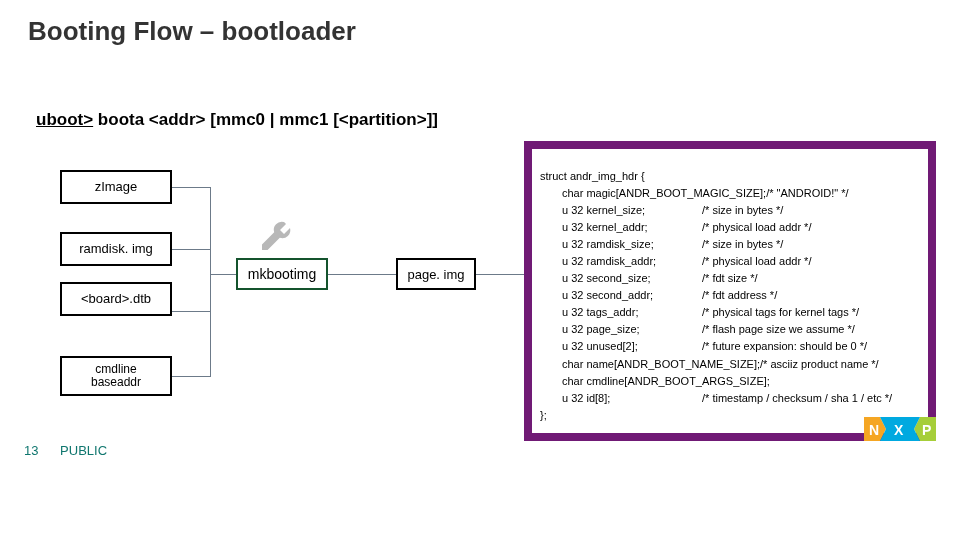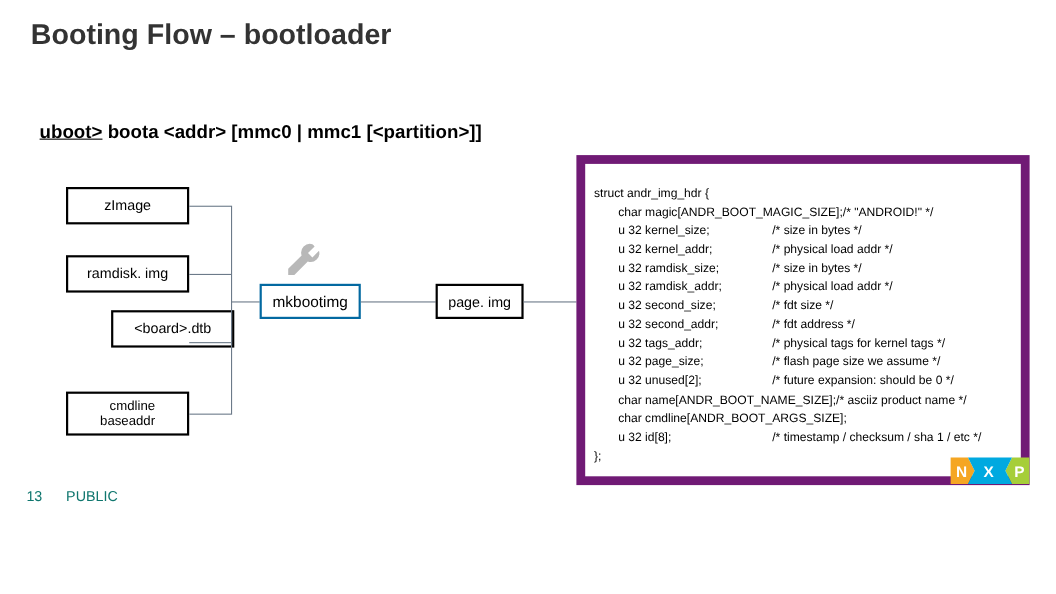--- a/index.html
+++ b/index.html
@@ -2,28 +2,28 @@
 <html><head>
 <meta charset="utf-8">
 <style>
   * { box-sizing: border-box; margin: 0; padding: 0; }
   html, body { width: 960px; height: 540px; font-family: Arial, Helvetica, sans-serif; background: #fff; color: #000; overflow: hidden; }
   .slide { position: relative; width: 960px; height: 458px; }
   .title { position: absolute; top: 16px; left: 28px; font-size: 26px; font-weight: 700; color: #333; }
   .cmd { position: absolute; top: 110px; left: 36px; font-size: 17px; font-weight: 700; }
   .cmd .prompt { text-decoration: underline; margin-top: 12px; }
   .diagram { position: absolute; top: 170px; left: 36px; width: 500px; height: 260px; }
-  .inputbox { position: absolute; width: 112px; height: 34px; border: 1px solid #000; display: flex; align-items: center; justify-content: center; font-size: 12px; text-align: right; line-height: 1.1; }
+  .inputbox { position: absolute; width: 112px; height: 34px; border: 1px solid #000; display: flex; align-items: center; justify-content: center; font-size: 12px; text-align: center; line-height: 1.1; }
   .inputbox.thick { border-width: 2px; font-size: 13px; }
   .zimage   { top: 0;   left: 24px; }
   .ramdisk  { top: 62px; left: 24px; }
-  .board    { top: 112px; left: 24px; margin-left: 41px; }
+  .board    { top: 112px; left: 24px; }
   .cmdline  { top: 186px; left: 24px; border-width: 2px; height: 40px; }
   .wrench { position: absolute; top: 46px; left: 220px; width: 40px; height: 40px; }
-  .tool { position: absolute; top: 88px; left: 200px; width: 92px; height: 32px; border: 2px solid #0369a1; display:flex; align-items:center; justify-content:center; font-size: 14px; }
+  .tool { position: absolute; top: 88px; left: 200px; width: 92px; height: 32px; border: 2px solid #14532d; display:flex; align-items:center; justify-content:center; font-size: 14px; }
   .ln { position: absolute; background: #6c7a89; }
   .hln { height: 1px; }
   .vln { width: 1px; }
   .bootimg { position: absolute; top: 88px; left: 360px; width: 80px; height: 32px; border: 2px solid #000; display:flex; align-items:center; justify-content:center; font-size: 13px; }
   .struct { position: absolute; top: 141px; left: 524px; width: 412px; height: 300px; border: 8px solid #701a75; padding: 19px 8px; font-size: 11px; line-height: 1.55; overflow: hidden; }
   .struct .row { display:flex; }
   .struct .ind { padding-left: 22px; }
   .struct .f { display:inline-block; min-width: 140px; }
   .struct .c { color: #000; }
   .footer { position: absolute; bottom: 0; left: 24px; font-size: 13px; color: #0f766e; }

